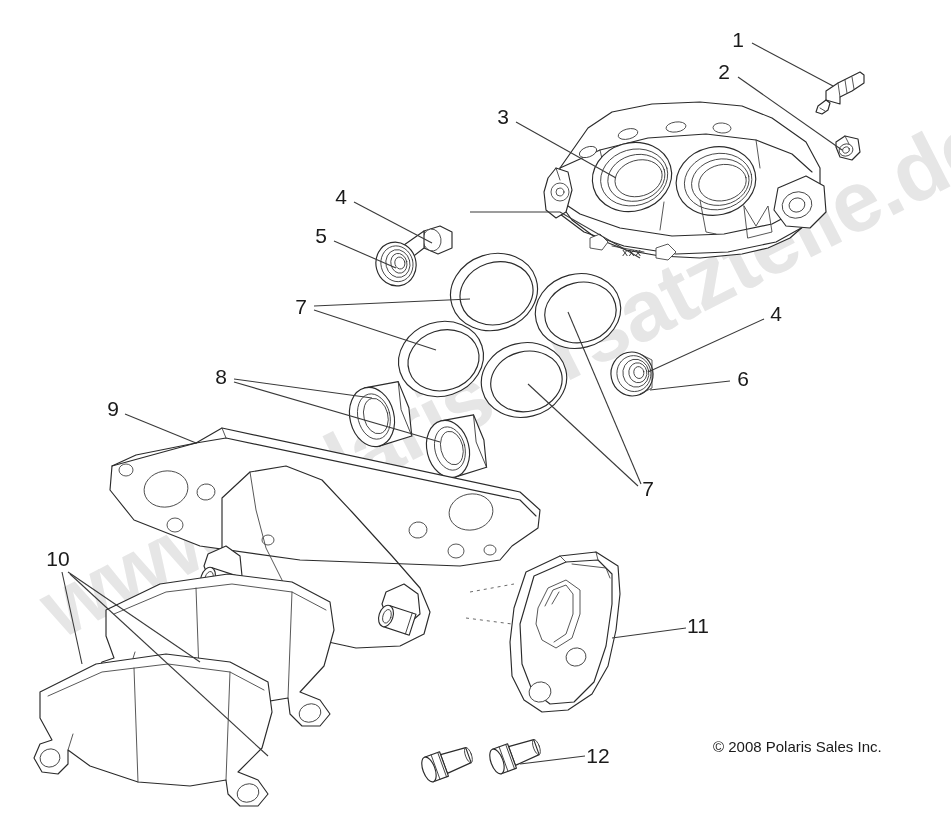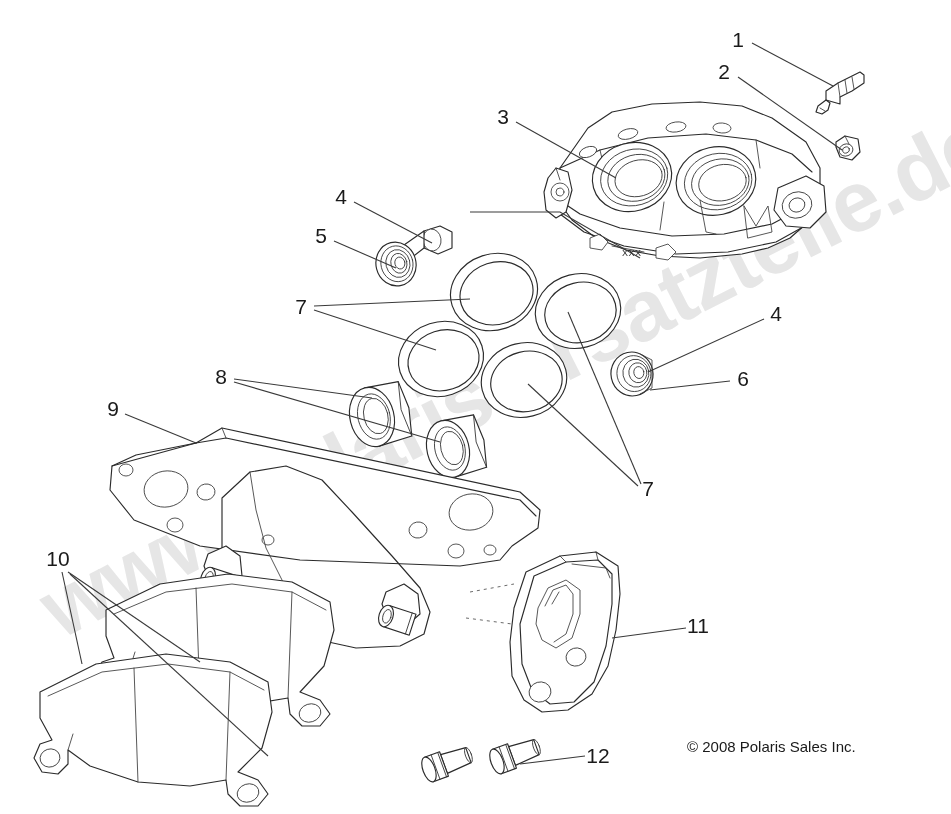--- a/index.html
+++ b/index.html
@@ -80,20 +80,21 @@
     font-weight: bold;
     fill: #e6e6e6;
     letter-spacing: -1px;
   }
   .copyright {
     position: absolute;
     font-family: "Liberation Sans", sans-serif;
     font-size: 15px;
     color: #1a1a1a;
     white-space: nowrap;
+    margin-left: 26px;
   }
 </style>
 </head>
 <body>
 
 <div id="page">
 
   <svg id="diagram-svg" viewBox="0 0 951 814">
 
     <g transform="translate(60,640) rotate(-27)">

